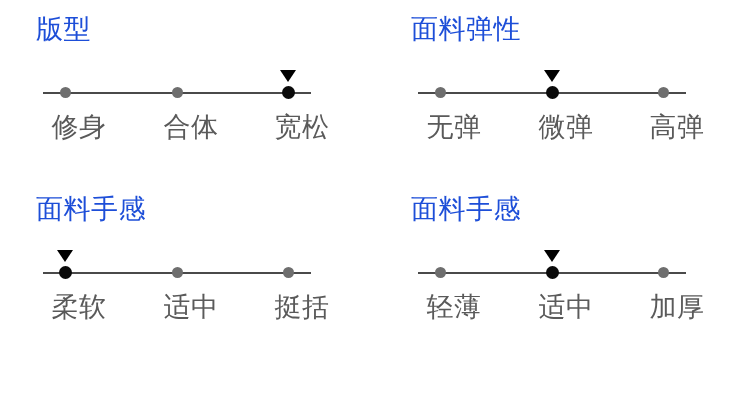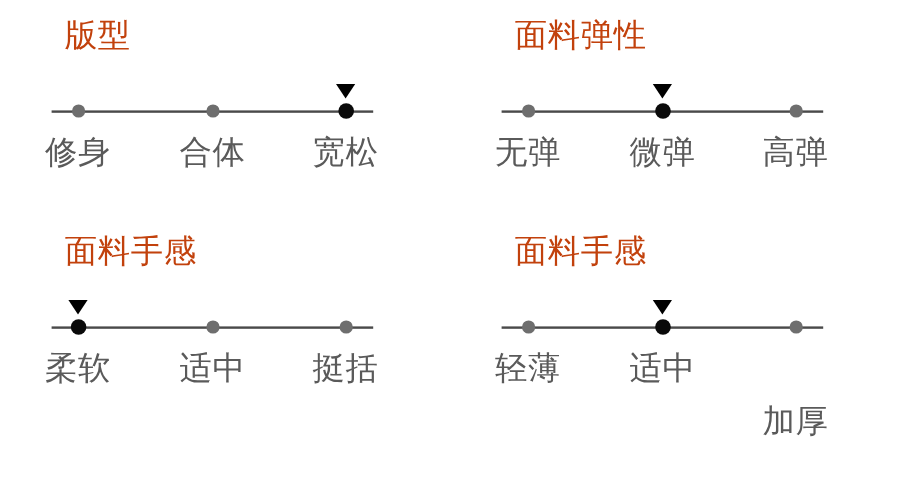--- a/index.html
+++ b/index.html
@@ -26,25 +26,25 @@
     width: 340px;
     height: 180px;
   }
   .slider-group.col-left  { left: 0px; }
   .slider-group.col-right { left: 375px; text-decoration: underline; }
   .slider-group.row-top    { top: 0px; }
   .slider-group.row-bottom { top: 180px; }
 
   .group-title {
     position: absolute;
-    left: 54px;
+    left: 36px;
     top: 12px;
     font-size: 27px;
     line-height: 34px;
-    color: #c2410c;
+    color: #1d4ed8;
     letter-spacing: 0.5px;
     white-space: nowrap;
     font-weight: 400;
   }
 
   
   .slider-track-wrap {
     position: absolute;
     left: 43px;
     top: 62px;
@@ -97,21 +97,21 @@
     border-top: 12px solid #000000;
     display: none;
   }
   .slider-stop.is-selected .stop-marker {
     display: block;
   }
 
   
   .slider-labels {
     position: absolute;
-    left: 43px;
+    left: 57px;
     top: 110px;
     width: 268px;
     height: 40px;
   }
   .slider-label {
     position: absolute;
     top: 0;
     transform: translateX(-50%);
     font-size: 27px;
     line-height: 34px;
@@ -210,17 +210,17 @@
         <div class="stop-dot"></div>
       </div>
       <div class="slider-stop" style="left:245px;">
 
         <div class="stop-dot"></div>
       </div>
     </div>
     <div class="slider-labels">
       <div class="slider-label" style="left:22px;text-align:center;">轻薄</div>
       <div class="slider-label" style="left:134px;">适中</div>
-      <div class="slider-label" style="left:245px;margin-top:44px;">加厚</div>
+      <div class="slider-label" style="left:245px;">加厚</div>
     </div>
   </div>
 
 </div>
 
 </body></html>

